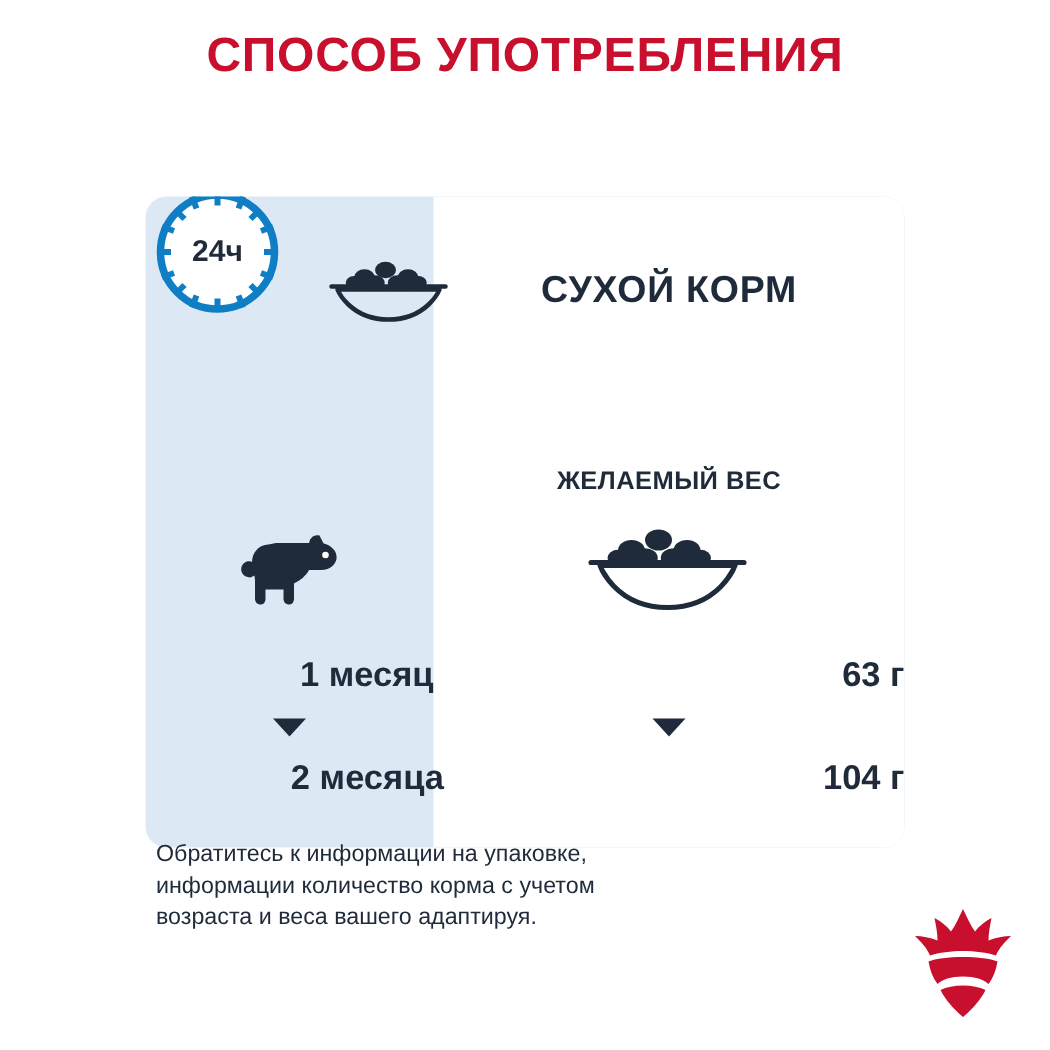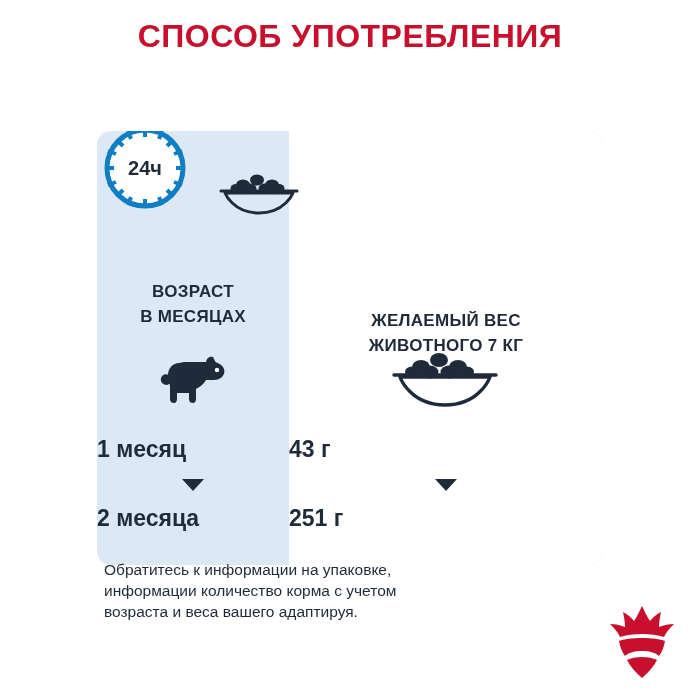--- a/index.html
+++ b/index.html
@@ -154,21 +154,21 @@
     width: 108px;
     height: 66px;
   }
 
   
   .val {
     position: absolute;
     color: #1f2b3a;
     font-size: 23px;
     font-weight: bold;
-    text-align: left;
+    text-align: right;
   }
   .left-val-1 { left: 0;   top: 305px; width: 192px; }
   .left-val-2 { left: 0;   top: 374px; width: 199px; }
   .right-val-1 { left: 192px; top: 305px; width: 314px; }
   .right-val-2 { left: 192px; top: 374px; width: 314px; }
 
   .arrow {
     position: absolute;
     width: 0;
     height: 0;
@@ -247,30 +247,26 @@
             <line x1="34" y1="77" x2="31" y2="85"></line>
             <line x1="11" y1="31" x2="19" y2="34"></line>
             <line x1="77" y1="62" x2="85" y2="65"></line>
             <line x1="11" y1="65" x2="19" y2="62"></line>
             <line x1="77" y1="34" x2="85" y2="31"></line>
           </g>
         </svg>
         <div class="clock-text">24ч</div>
       </div>
 
+      <div class="dry-food-label">СУХОЙ КОРМ</div>
     </div>
 
-    <div class="col-left-head">
-      <div>ВОЗРАСТ</div>
-      <div>В МЕСЯЦАХ</div>
-    </div>
 
     <div class="col-right-head">
       <div>ЖЕЛАЕМЫЙ ВЕС</div>
-      <div>ЖИВОТНОГО 7 КГ</div>
     </div>
 
     <div class="puppy-icon">
       <svg viewBox="0 0 72 52" width="72" height="52" aria-hidden="true">
         <g fill="#1f2b3a">
           <path d="M20 10 C14 10 9 15 9 22 C9 27 11 30 11 34 L11 46 C11 49 13 50 15 50 C17 50 18 48 18 46 L18 40 L30 40 L30 46 C30 49 32 50 34 50 C36 50 37 48 37 46 L37 36 C41 34 45 31 47 27 L55 27 C58 27 61 26 63 24 C66 21 66 17 64 14 C62 11 58 9 54 9 L36 9 C32 9 28 9 25 9 Z"></path>
           <path d="M54 4 C50 3 47 6 47 10 C47 13 49 15 52 16 L58 12 Z"></path>
           <path d="M10 22 C6 20 3 22 2 25 C1 29 4 32 8 32 L12 30 Z"></path>
           <circle cx="58" cy="17" r="2.2" fill="#ffffff"></circle>
         </g>
@@ -292,23 +288,23 @@
           <ellipse cx="76" cy="27" rx="7" ry="5.5"></ellipse>
           <ellipse cx="21" cy="27" rx="7" ry="5.5"></ellipse>
         </g>
       </svg>
     </div>
 
     <div class="val left-val-1">1 месяц</div>
     <div class="arrow arrow-left"></div>
     <div class="val left-val-2">2 месяца</div>
 
-    <div class="val right-val-1">43 г</div>
+    <div class="val right-val-1">63 г</div>
     <div class="arrow arrow-right"></div>
-    <div class="val right-val-2">251 г</div>
+    <div class="val right-val-2">104 г</div>
   </div>
 
   <div class="footnote">
     <div>Обратитесь к информации на упаковке,</div>
     <div>информации количество корма с учетом</div>
     <div>возраста и веса вашего адаптируя.</div>
   </div>
 
   <div class="logo">
     <svg viewBox="0 0 72 78" width="72" height="78" aria-hidden="true">

